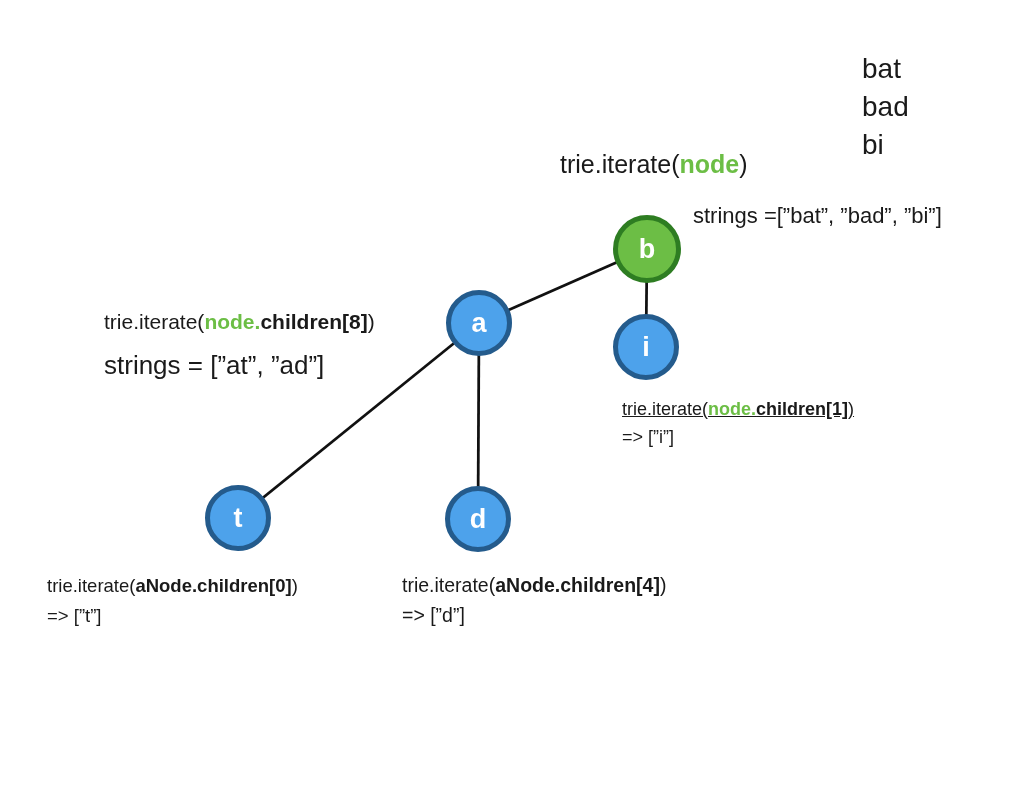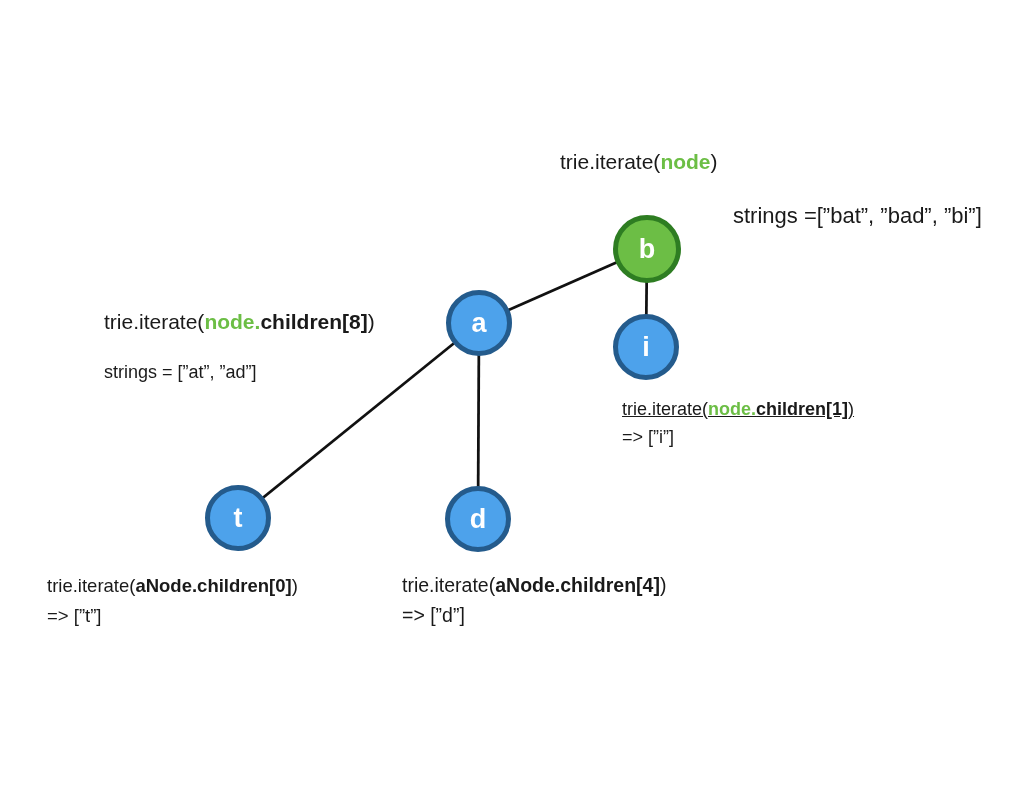--- a/index.html
+++ b/index.html
@@ -35,25 +35,25 @@
   .node-i{left:613px;top:314px;}
   .node-a{left:446px;top:290px;}
   .node-t{left:205px;top:485px;}
   .node-d{left:445px;top:486px;}
 
   .txt{position:absolute;white-space:nowrap;color:var(--ink);}
   .seg-green{color:var(--green);font-weight:700;}
   .seg-bold{font-weight:700;}
 
   .word-list{left:862px;top:50px;font-size:28px;line-height:38px;}
-  .title-line{left:560px;top:150px;font-size:21px;}
-  .root-result{left:693px;top:203px;font-size:22px;margin-left:40px;}
+  .title-line{left:560px;top:150px;font-size:25px;}
+  .root-result{left:693px;top:203px;font-size:22px;}
 
   .ann-left-1{left:104px;top:310px;font-size:21px;}
-  .ann-left-2{left:104px;top:362px;font-size:18px;}
+  .ann-left-2{left:104px;top:350px;font-size:26px;}
 
   .ann-right-1{left:622px;top:399px;font-size:18px;text-decoration:underline;}
   .ann-right-2{left:622px;top:427px;font-size:18px;}
 
   .ann-bl-1{left:47px;top:575px;font-size:18.5px;}
   .ann-bl-2{left:47px;top:605px;font-size:18.5px;}
 
   .ann-bm-1{left:402px;top:574px;font-size:19.5px;}
   .ann-bm-2{left:402px;top:604px;font-size:19.5px;}
 </style>
@@ -78,20 +78,25 @@
   <div class="node node-blue node-a">
     <span>a</span>
   </div>
   <div class="node node-blue node-t">
     <span>t</span>
   </div>
   <div class="node node-blue node-d">
     <span>d</span>
   </div>
 
+  <div class="txt word-list">
+    <div>bat</div>
+    <div>bad</div>
+    <div>bi</div>
+  </div>
 
   <div class="txt title-line"><span>trie.iterate(</span><span class="seg-green">node</span><span>)</span></div>
 
   <div class="txt root-result">strings =[”bat”, ”bad”, ”bi”]</div>
 
   <div class="txt ann-left-1"><span>trie.iterate(</span><span class="seg-green">node.</span><span class="seg-bold">children[8]</span><span>)</span></div>
   <div class="txt ann-left-2">strings = [”at”, ”ad”]</div>
 
   <div class="txt ann-right-1"><span>trie.iterate(</span><span class="seg-green">node.</span><span class="seg-bold">children[1]</span><span>)</span></div>
   <div class="txt ann-right-2">=&gt; [”i”]</div>

